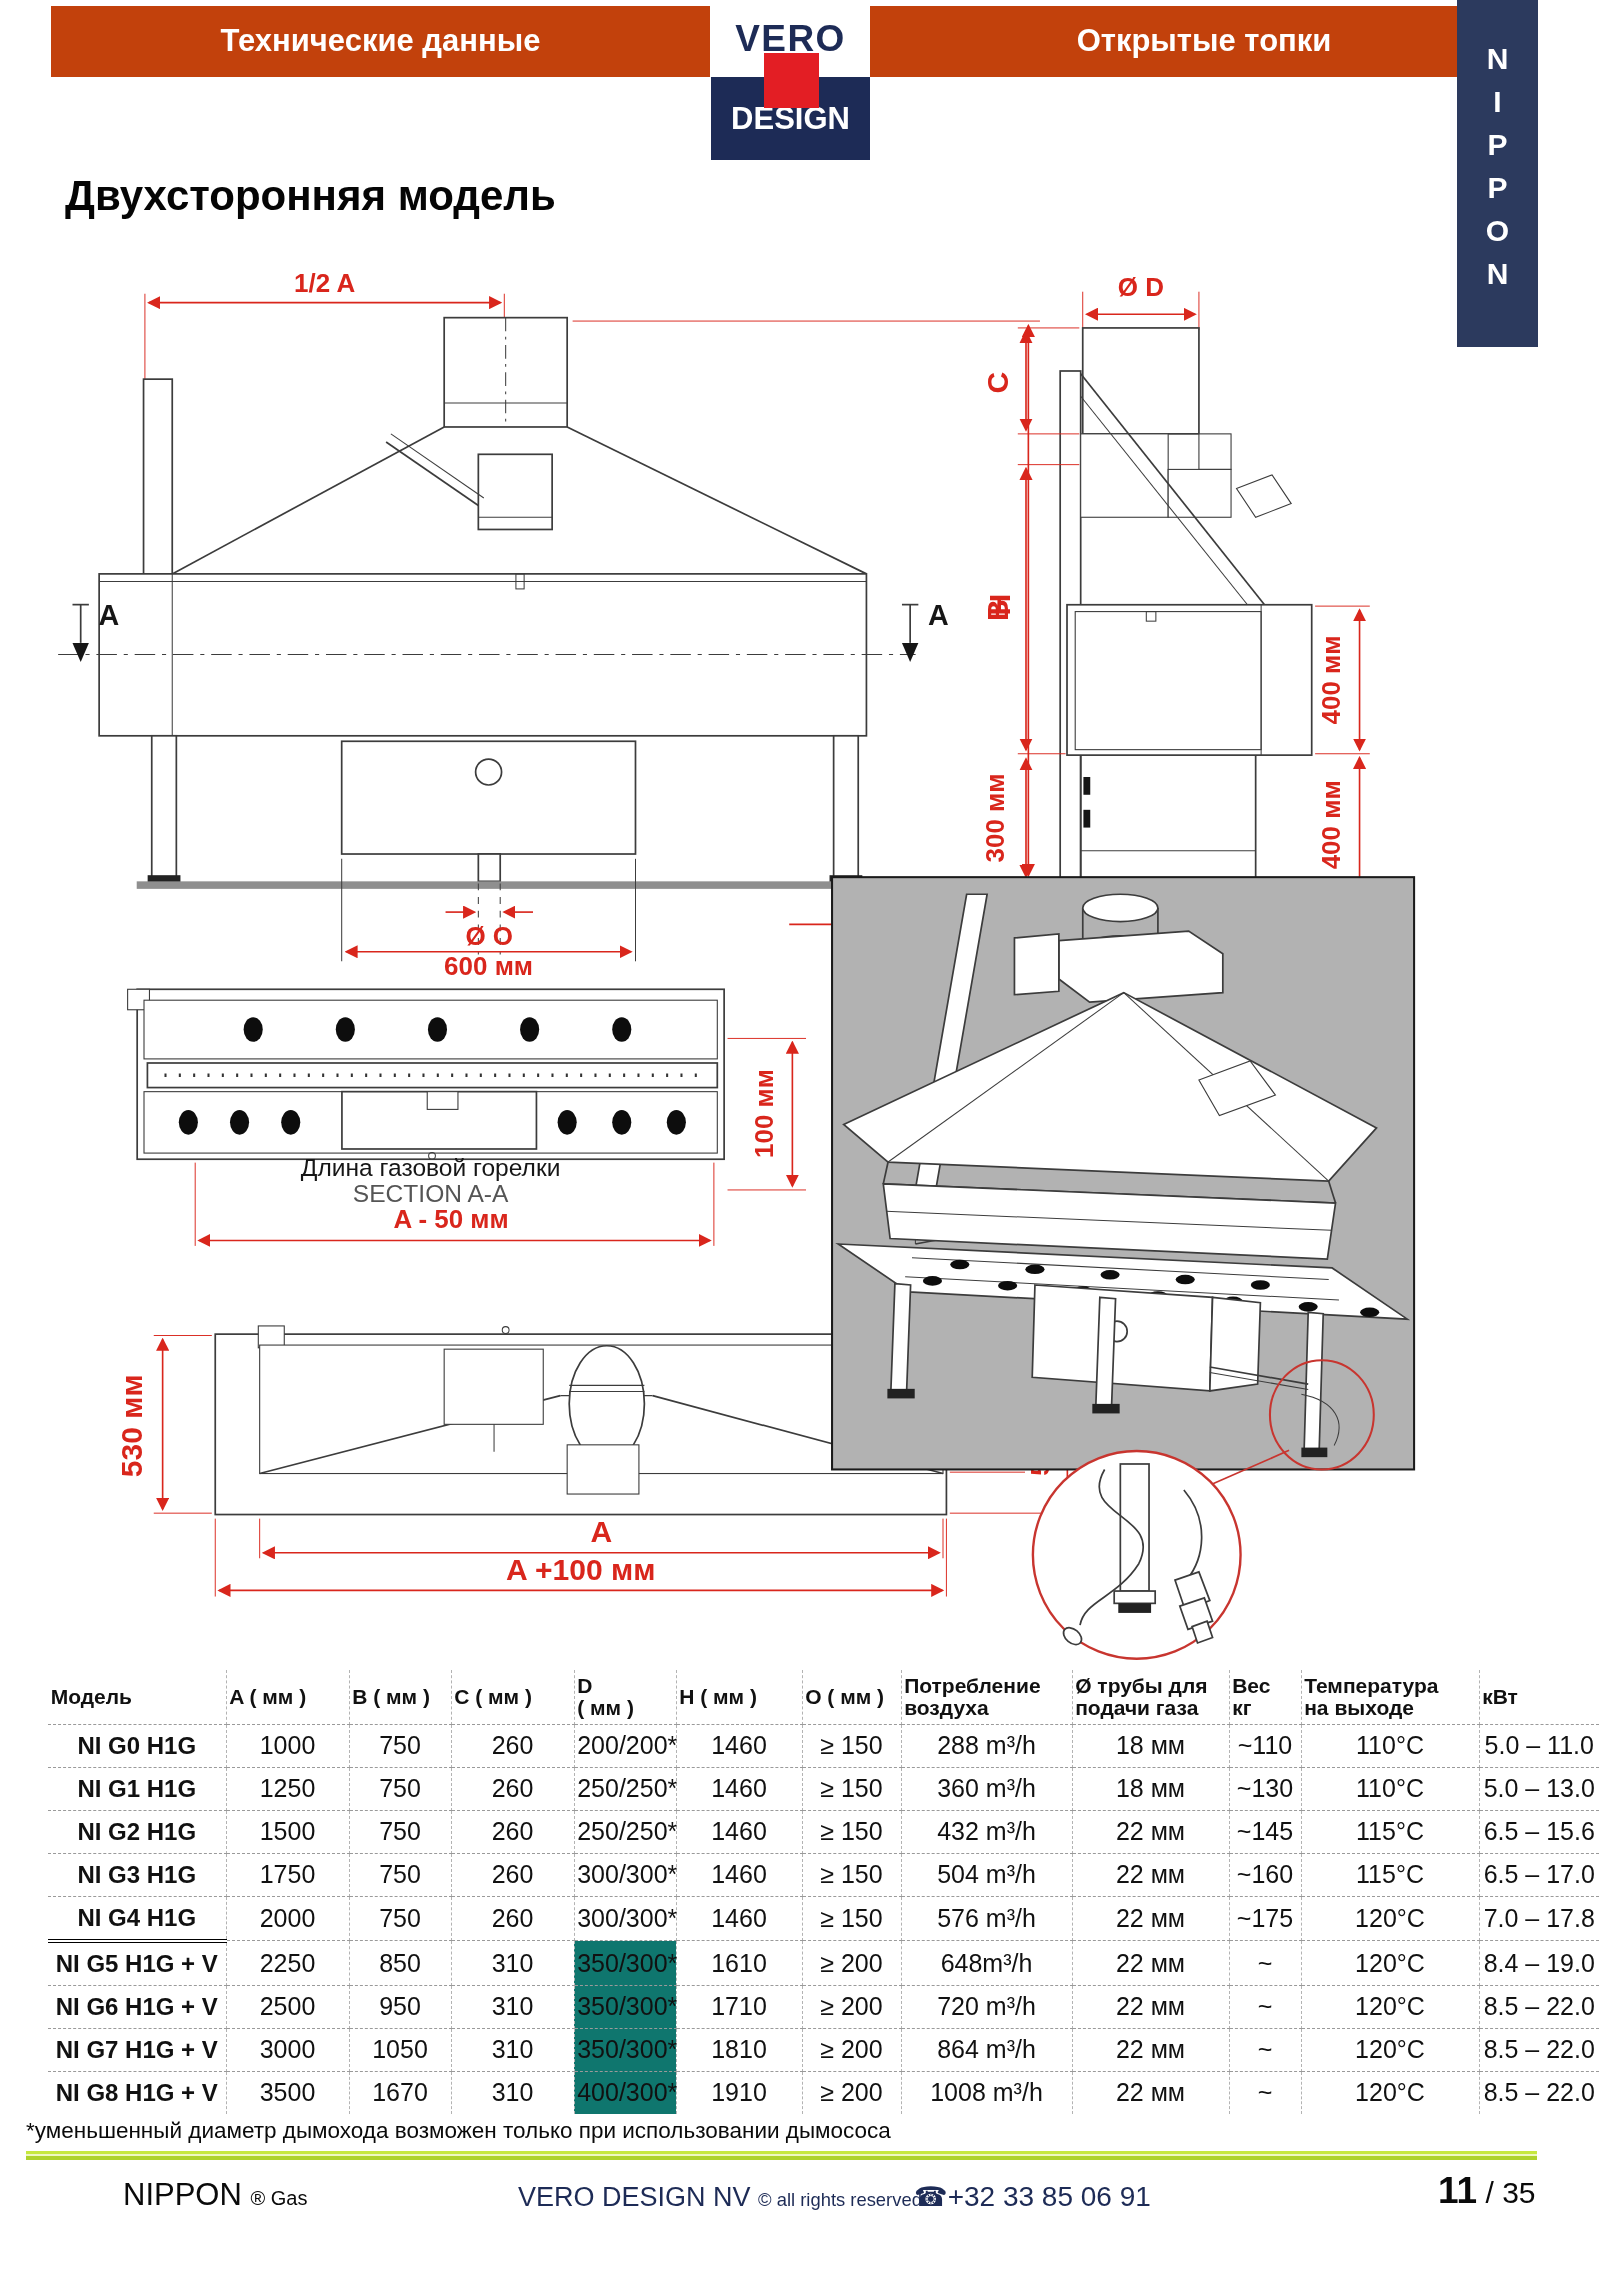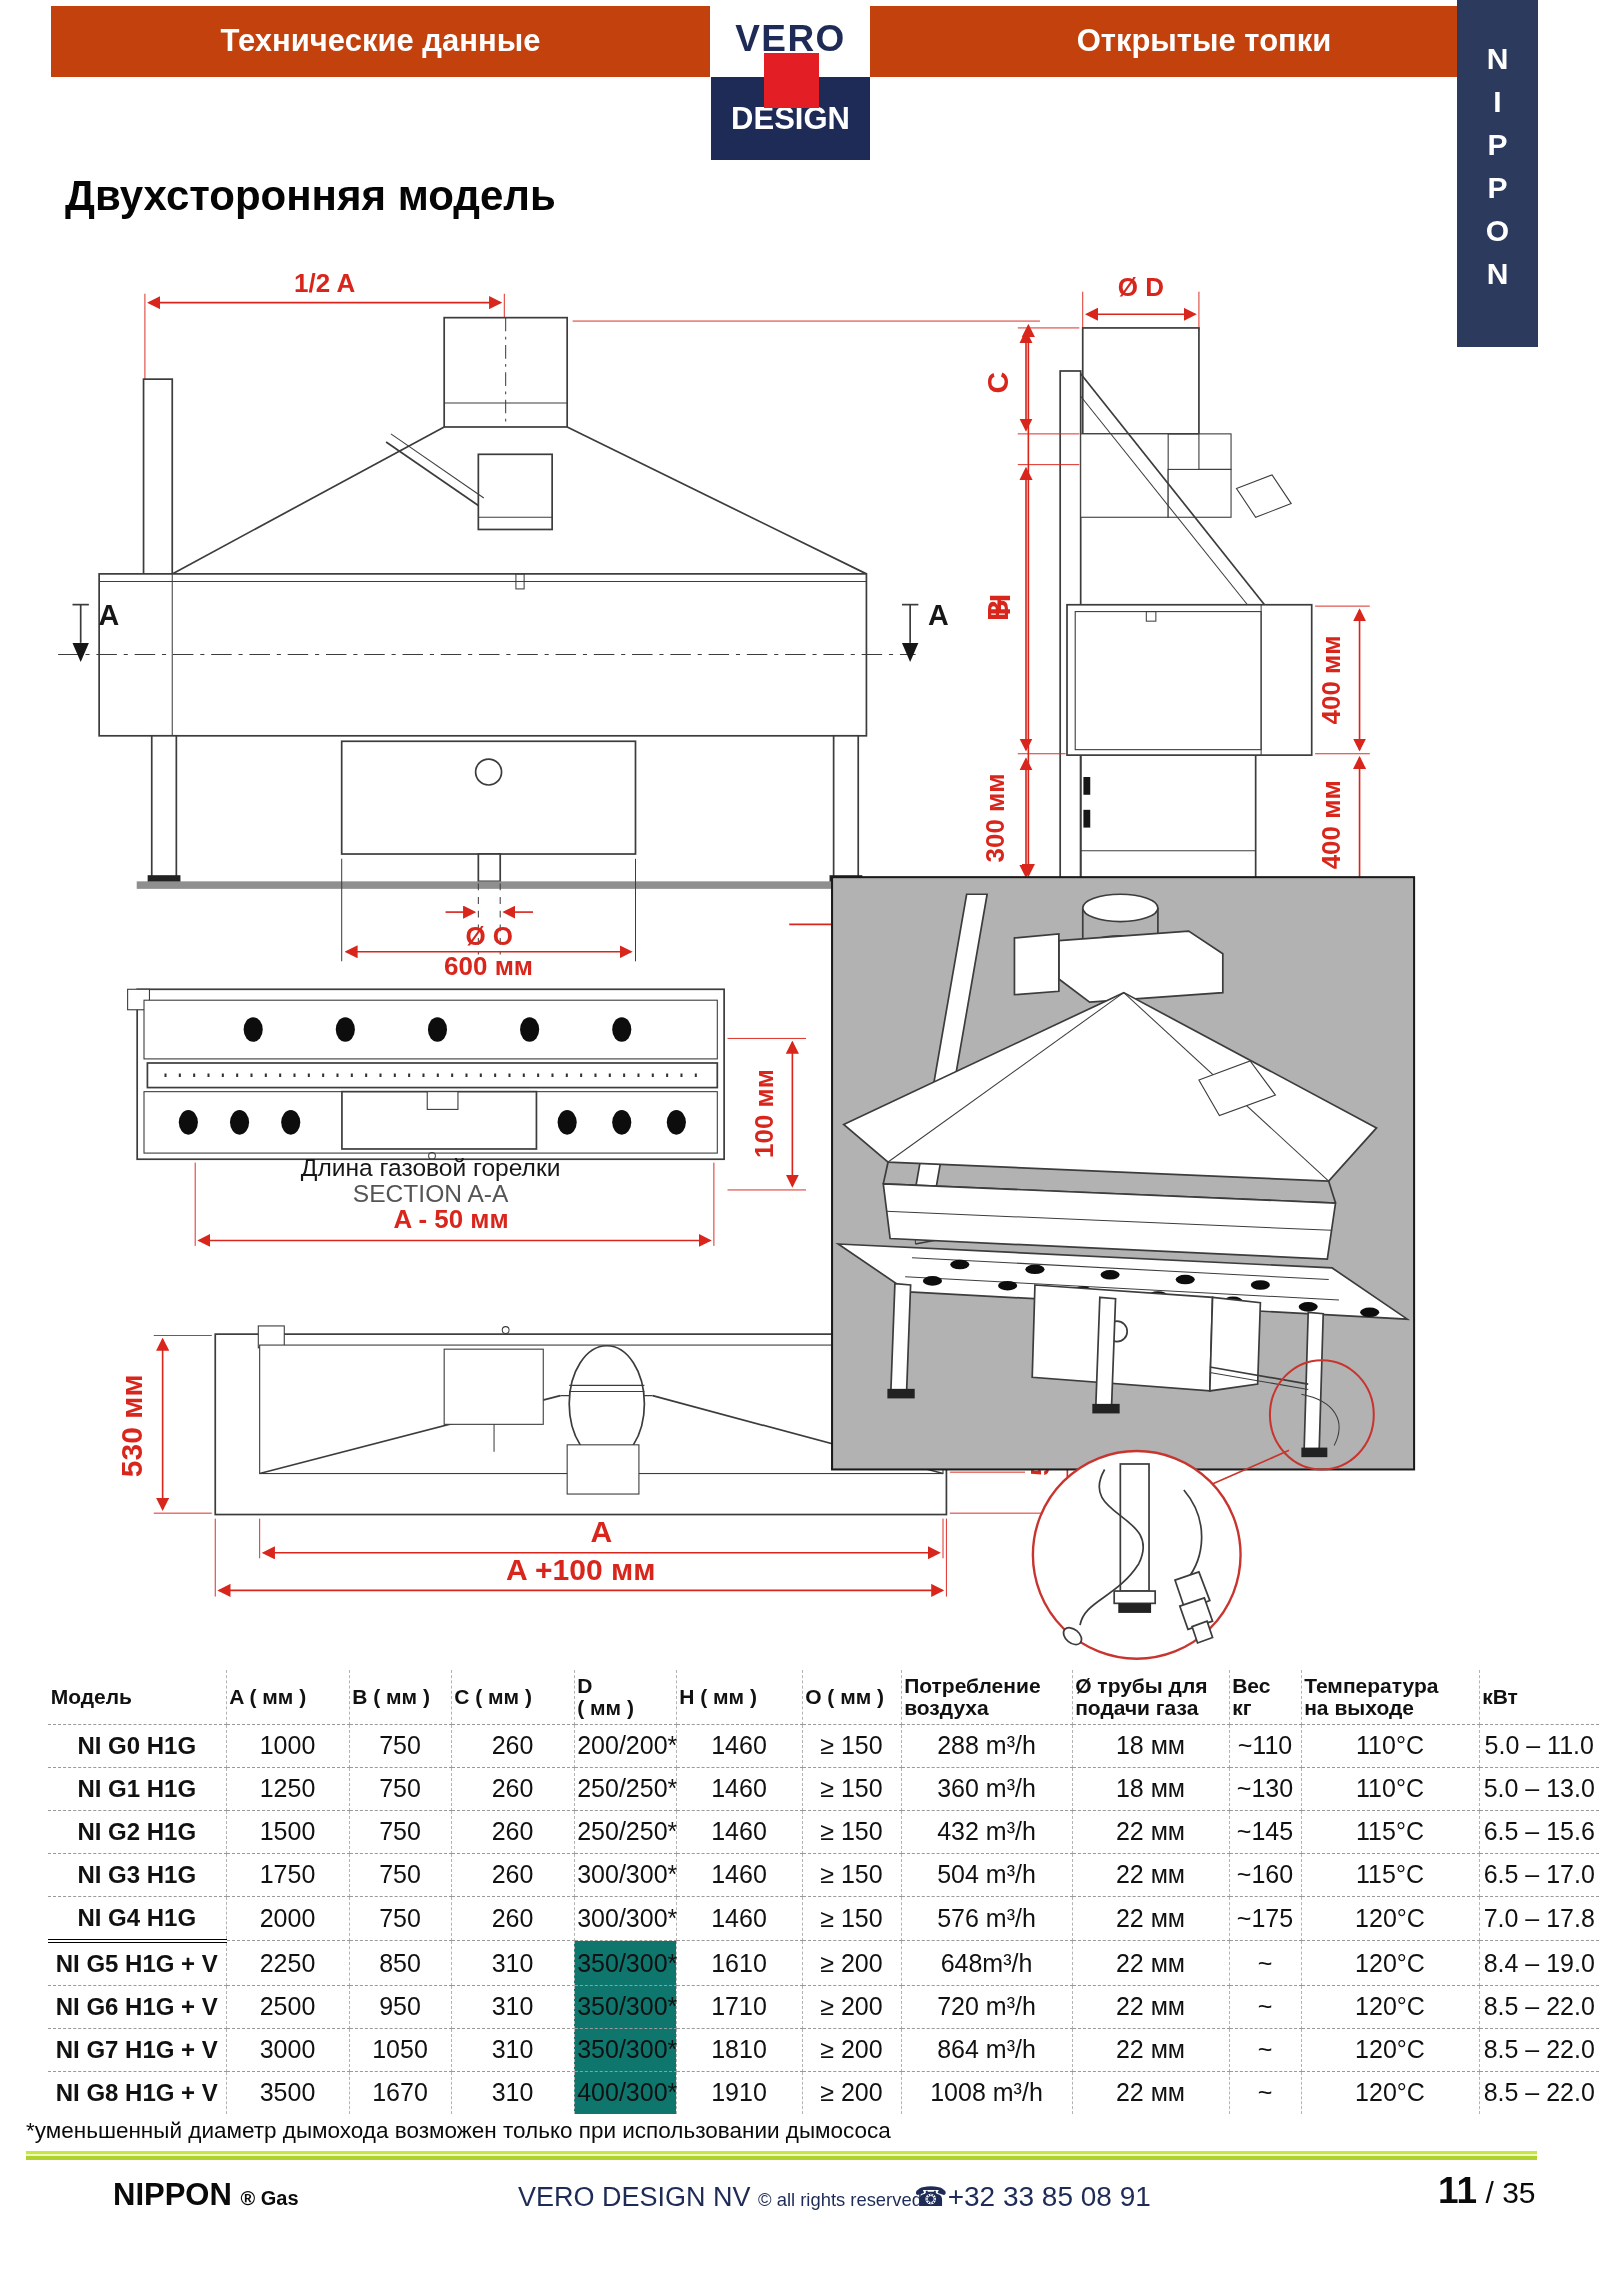--- a/index.html
+++ b/index.html
@@ -37,21 +37,21 @@
   #spec-table td.model{font-weight:bold;font-size:24px;}
   #spec-table td.dgray{background:#0f766e;margin-top:21px;}
   #spec-table td.thickline{border-bottom:4.8px double #000;}
   col.c0{width:178px}col.c1{width:123px}col.c2{width:102px}col.c3{width:123px}
   col.c4{width:102px}col.c5{width:126px}col.c6{width:99px}col.c7{width:171px}
   col.c8{width:157px}col.c9{width:72px}col.c10{width:178px}col.c11{width:120px}
   #footnote{left:26px;top:2118px;font-size:22.5px;color:#0a0a0a;}
   #green-rule{left:26px;top:2151px;width:1511px;height:9px;
       background:linear-gradient(#c6e83e 0 36%,#eef8c0 36% 56%,#aed32c 56% 100%);}
   
-  #footer-brand{left:113px;top:2177px;font-size:31px;color:#0a0a0a;font-weight:bold;}
+  #footer-brand{left:123px;top:2177px;font-size:31px;color:#0a0a0a;}
   #footer-brand .suffix{font-size:20px;}
   #footer-company{left:518px;top:2182px;font-size:27px;color:#1d2b56;}
   #footer-company .rights{font-size:18.4px;}
   #footer-phone{left:914px;top:2181px;font-size:28px;color:#1d2b56;}
   #footer-phone .ph-icon{font-size:27px;}
   #footer-page{left:1406px;top:2170px;font-size:30px;color:#0a0a0a;margin-left:32px;}
   #footer-page .cur{font-size:37px;font-weight:bold;}
   
   svg{position:absolute;overflow:visible;}
   .ln{stroke:#3c3c3c;stroke-width:2.5;fill:none;}
@@ -563,21 +563,21 @@
 
   <div class="abs" id="footer-brand">
     <span>NIPPON</span>
     <span class="suffix">® Gas</span>
   </div>
   <div class="abs" id="footer-company">
     <span>VERO DESIGN NV</span>
     <span class="rights">© all rights reserved</span>
   </div>
   <div class="abs" id="footer-phone">
-    <span class="ph-icon">☎</span><span>+32 33 85 08 91</span>
+    <span class="ph-icon">☎</span><span>+32 33 85 06 91</span>
   </div>
   <div class="abs" id="footer-page">
     <span class="cur">11</span>
     <span>/ 35</span>
   </div>
 
 </div>
 
 
 </body></html>

